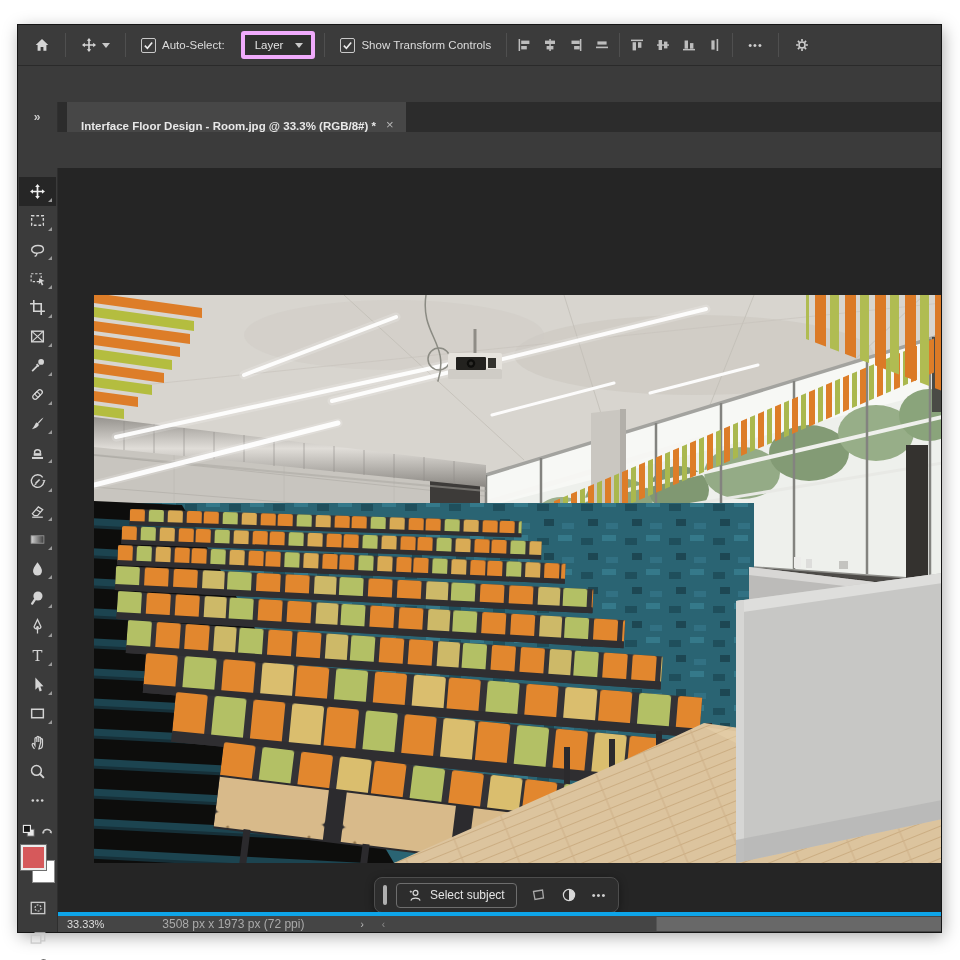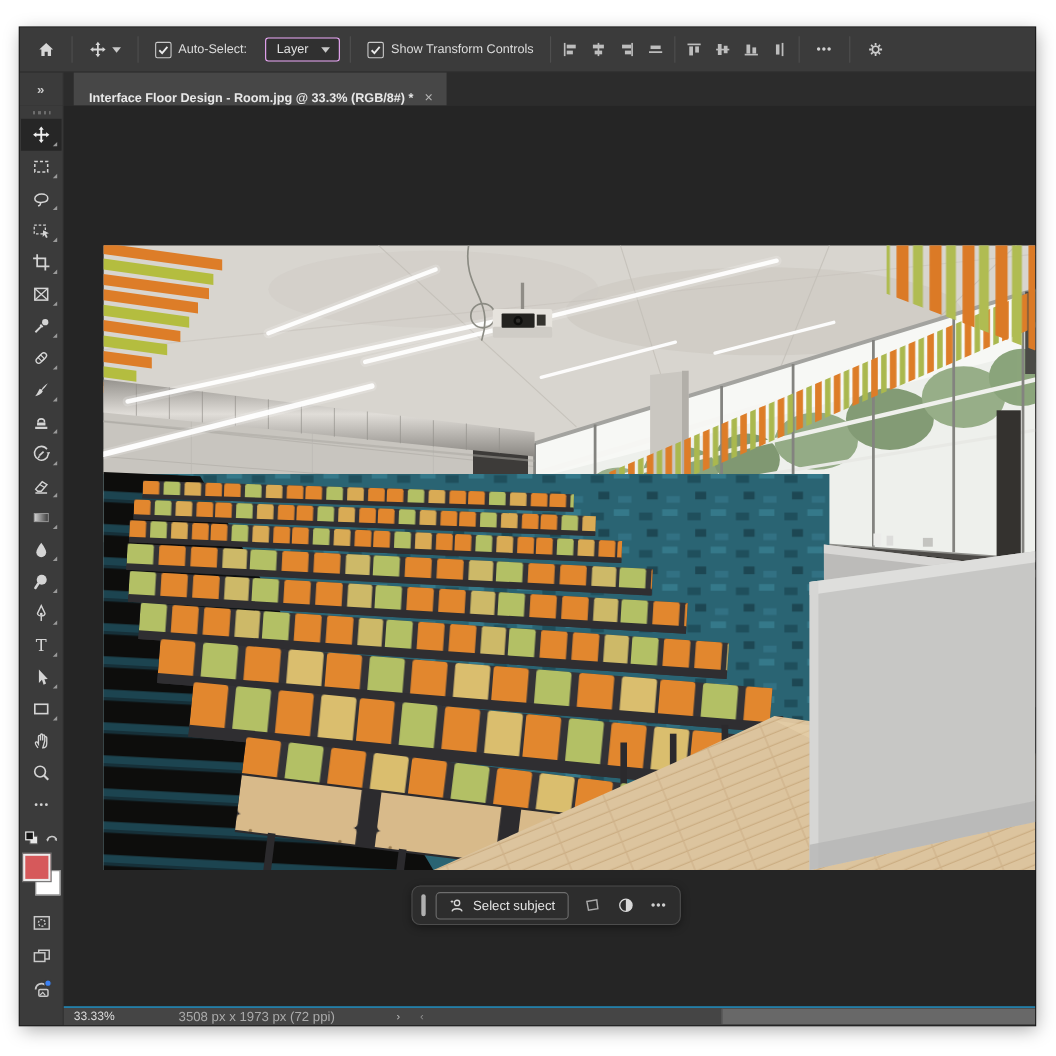--- a/index.html
+++ b/index.html
@@ -1,27 +1,27 @@
 <!DOCTYPE html>
 <html><head>
 <meta charset="utf-8">
 <style>
   html,body{margin:0;padding:0;background:#ffffff;width:960px;height:960px;overflow:hidden;
     font-family:"Liberation Sans",sans-serif;-webkit-font-smoothing:antialiased;}
   .app{position:absolute;left:18px;top:25px;width:923px;height:907px;display:flex;flex-direction:column;
-    background:#3b3b3b;box-shadow:0 0 0 1px #161616,2px 4px 16px rgba(0,0,0,.35);}
+    background:#3b3b3b;box-shadow:0 0 0 1px #161616,2px 4px 16px rgba(0,0,0,.35);gap:36px;}
   
   .options-bar{height:40px;background:#3b3b3b;border-bottom:1px solid #2a2a2a;display:flex;align-items:center;
     color:#dcdcdc;font-size:11.5px;flex:0 0 auto;}
   .ob-sep{width:1px;height:24px;background:#4f4f4f;margin:0 9px;flex:0 0 auto;}
   .ob-btn{display:flex;align-items:center;justify-content:center;padding:0 6px;height:30px;border-radius:3px;}
   .ob-btn svg{display:block}
   .chev{width:0;height:0;border-left:4px solid transparent;border-right:4px solid transparent;border-top:5px solid #c9c9c9;margin-left:5px;}
   .checkbox{width:13px;height:13px;border:1px solid #c9c9c9;border-radius:2px;margin-right:6px;display:flex;align-items:center;justify-content:center;flex:0 0 auto;}
-  .dropdown{display:flex;align-items:center;background:#303030;border:1px solid #f0abfc;border-radius:3px;
+  .dropdown{display:flex;align-items:center;background:#303030;border:4px solid #f0abfc;border-radius:3px;
     padding:4px 8px 4px 10px;margin-left:10px;color:#e2e2e2;}
   .dropdown .chev{margin-left:12px}
   .align-group{display:flex;align-items:center;gap:10px;}
   .icon16{width:16px;height:16px;display:block}
   
   .row2{height:30px;display:flex;background:#2c2c2c;flex:0 0 auto;}
   .tb-head{width:39px;background:#3b3b3b;border-right:1px solid #303030;display:flex;align-items:center;justify-content:center;
     color:#c9c9c9;font-size:12px;font-weight:bold;letter-spacing:1px;}
   .tab-strip{flex:1;display:flex;align-items:stretch;}
   .tab{background:#474747;display:flex;align-items:flex-end;padding:0 12px 0 14px;margin-left:9px;
@@ -48,21 +48,21 @@
   .photo svg{width:100%;height:100%;display:block}
   
   .taskbar{position:absolute;left:316px;top:709px;height:34px;display:flex;align-items:center;gap:9px;
     background:#2d2d2d;border:1px solid #4d4d4d;border-radius:8px;padding:0 12px 0 8px;box-shadow:0 2px 8px rgba(0,0,0,.4);}
   .tb-handle{width:4px;height:20px;border-radius:2px;background:#b0b0b0;}
   .tb-button{display:flex;align-items:center;gap:7px;border:1px solid #6e6e6e;border-radius:4px;padding:4px 11px;
     color:#e4e4e4;font-size:12px;background:transparent;white-space:nowrap;}
   .tb-icons{display:flex;align-items:center;gap:15px;margin-left:4px;color:#c9c9c9;}
   .tb-more{font-size:11px;letter-spacing:1px;color:#cfcfcf;}
   
-  .status{height:16px;background:#454545;border-top:1px solid #0ea5e9;display:flex;align-items:center;position:relative;
+  .status{height:16px;background:#454545;border-top:4px solid #0ea5e9;display:flex;align-items:center;position:relative;
     color:#cfcfcf;font-size:11px;flex:0 0 auto;}
   .status .zoom{margin-left:9px;color:#dedede;}
   .status .dims{margin-left:58px;color:#aaaaaa;font-size:12px;}
   .status .chev-r{margin-left:56px;color:#bdbdbd;font-size:10px;}
   .status .chev-l{margin-left:18px;color:#8f8f8f;font-size:10px;}
   .scroll-thumb{position:absolute;right:0;top:1px;height:14px;width:284px;background:#686868;border-left:1px solid #555;}
   .lbl{white-space:nowrap;}
 </style>
 </head>
 <body>

